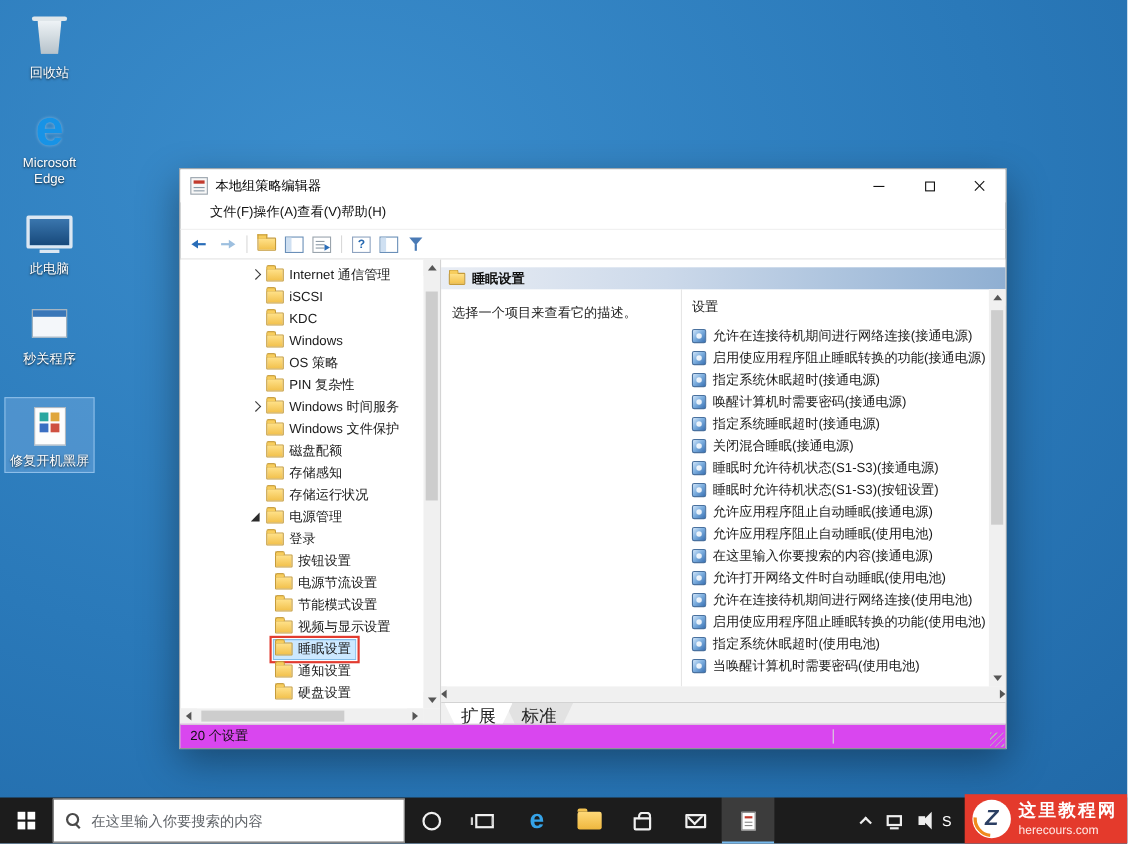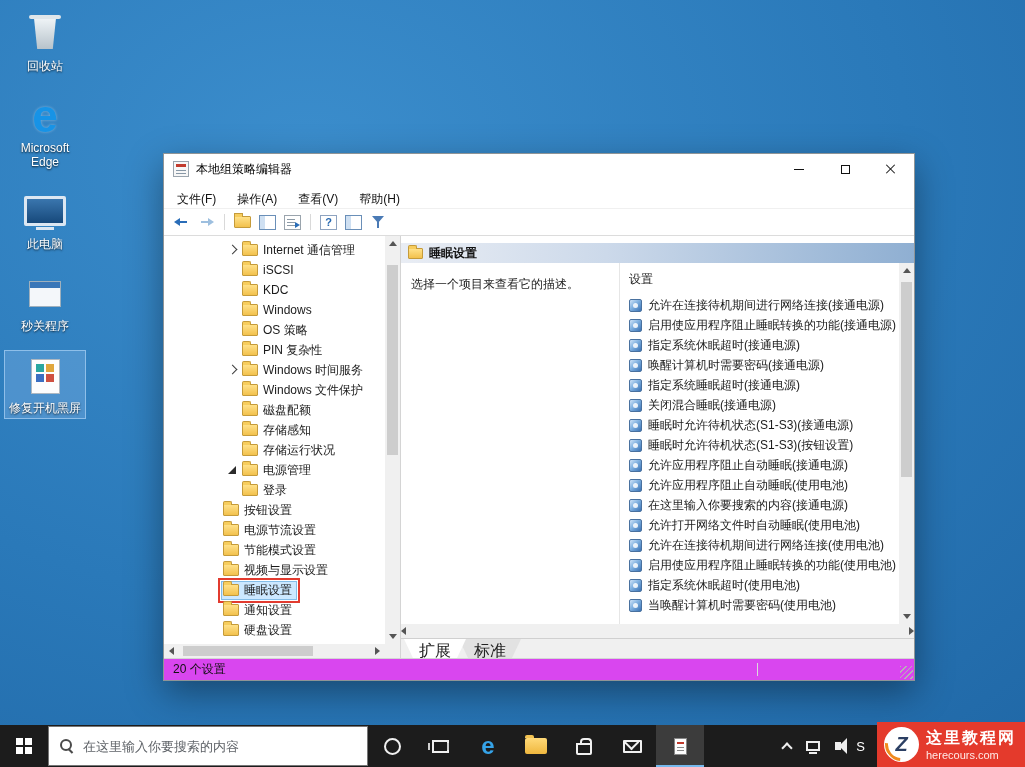--- a/index.html
+++ b/index.html
@@ -5,21 +5,21 @@
 <style>
   *{margin:0;padding:0;box-sizing:border-box;}
   html,body{width:1025px;height:767px;overflow:hidden;}
   body{font-family:"Liberation Sans","DejaVu Sans",sans-serif;font-size:12px;color:#1a1a1a;}
   #desktop{position:relative;width:1025px;height:767px;overflow:hidden;
     background:radial-gradient(130% 130% at 30% 20%, #3b8dcc 0%, #2a79b9 45%, #1b5f9d 100%);}
 
   
   .di-grid{position:absolute;left:4px;top:8px;width:82px;display:flex;flex-direction:column;}
   .di-cell{width:82px;padding:4px 2px 3px;display:flex;flex-direction:column;align-items:center;margin-bottom:13px;border:1px solid transparent;}
-  .di-cell.selected{background:rgba(130,180,230,.38);border:1px solid rgba(170,210,245,.7);}
+  .di-cell.selected{background:rgba(130,180,230,.38);border:1px solid rgba(170,210,245,.7);margin-top:11px;}
   .di-icon{width:50px;height:42px;display:flex;align-items:center;justify-content:center;position:relative;}
   .di-label{margin-top:4px;color:#fff;font-size:12px;text-align:center;line-height:14px;text-shadow:0 1px 2px rgba(0,0,0,.85);}
   .ic-recycle-bin::before{content:"";width:26px;height:30px;background:linear-gradient(#eef3f6,#b7c3cb);
     clip-path:polygon(8% 0,92% 0,80% 100%,20% 100%);display:block;}
   .ic-recycle-bin::after{content:"";position:absolute;top:2px;left:9px;width:32px;height:4px;background:#dfe6ea;border-radius:2px;}
   .ic-edge::before{content:"e";font-size:46px;line-height:40px;font-weight:bold;color:#1793e6;text-shadow:0 0 3px rgba(255,255,255,.4);}
   .ic-this-pc::before{content:"";width:36px;height:24px;border:3px solid #dce7f2;border-radius:2px;
     background:linear-gradient(#3a76ae,#17497b);display:block;margin-bottom:2px;}
   .ic-this-pc::after{content:"";position:absolute;bottom:3px;left:16px;width:18px;height:3px;background:#dce7f2;}
   .ic-app-window::before{content:"";width:30px;height:24px;background:#f4f7fa;border:1px solid #9fb0bd;display:block;}
@@ -37,21 +37,21 @@
   .app-ic::after{content:"";position:absolute;left:2px;top:8px;width:10px;height:1px;background:#8898a6;box-shadow:0 3px 0 #8898a6;}
   .title{font-size:12px;color:#000;}
   .win-controls{margin-left:auto;display:flex;height:100%;}
   .wc{width:46px;height:100%;display:flex;align-items:center;justify-content:center;}
   .wc .bar{width:10px;height:1px;background:#111;}
   .wc .box{width:9px;height:9px;border:1px solid #111;}
   .wc .x{position:relative;width:12px;height:12px;}
   .wc .x::before,.wc .x::after{content:"";position:absolute;left:5px;top:0;width:1px;height:12px;background:#111;}
   .wc .x::before{transform:rotate(45deg);} .wc .x::after{transform:rotate(-45deg);}
 
-  .menubar{height:25px;display:flex;align-items:flex-end;gap:21px;padding-left:13px;border-bottom:1px solid #f0f0f0;flex:0 0 auto;}
+  .menubar{height:25px;display:flex;align-items:flex-start;padding-left:27px;border-bottom:1px solid #f0f0f0;flex:0 0 auto;}
   .menu-item{color:#111;}
 
   .toolbar{height:27px;display:flex;align-items:center;gap:8px;padding-left:9px;border-bottom:1px solid #dcdcdc;flex:0 0 auto;}
   .nav{width:17px;height:16px;position:relative;}
   .nav-back::before{content:"";position:absolute;left:1px;top:4px;border-top:4px solid transparent;border-bottom:4px solid transparent;border-right:6px solid #2a6db8;}
   .nav-back::after{content:"";position:absolute;left:6px;top:7px;width:8px;height:2px;background:#2a6db8;}
   .nav-fwd::before{content:"";position:absolute;right:1px;top:4px;border-top:4px solid transparent;border-bottom:4px solid transparent;border-left:6px solid #9dbfdf;}
   .nav-fwd::after{content:"";position:absolute;right:6px;top:7px;width:8px;height:2px;background:#9dbfdf;}
   .tsep{width:1px;height:16px;background:#d9d9d9;margin:0 1px;}
   .tb-ic{width:17px;height:15px;position:relative;display:flex;align-items:center;justify-content:center;}
@@ -67,21 +67,21 @@
   .ti-filter::before{content:"";position:absolute;left:2px;top:1px;border-left:6px solid transparent;border-right:6px solid transparent;border-top:7px solid #4a7ab5;}
   .ti-filter::after{content:"";position:absolute;left:7px;top:7px;width:2px;height:6px;background:#4a7ab5;}
 
   .win-body{flex:1;display:flex;min-height:0;position:relative;}
 
   
   .tree-pane{width:237px;border-right:1px solid #d4d4d4;position:relative;overflow:hidden;background:#fff;flex:0 0 237px;}
   .tree{position:absolute;left:0;top:4px;right:15px;bottom:14px;overflow:hidden;}
   .tree-row{height:20px;display:flex;align-items:center;white-space:nowrap;}
   .tree-row.lvl1{padding-left:60px;}
-  .tree-row.lvl2{padding-left:41px;}
+  .tree-row.lvl2{padding-left:68px;}
   .chev{width:16px;height:16px;flex:0 0 16px;position:relative;}
   .chev.right::before{content:"";position:absolute;left:5px;top:4px;width:6px;height:6px;border-top:1px solid #3c3c3c;border-right:1px solid #3c3c3c;transform:rotate(45deg);}
   .chev.down::before{content:"";position:absolute;left:4px;top:4px;border-left:8px solid transparent;border-bottom:8px solid #2b2b2b;}
   .leaf{display:flex;align-items:center;gap:5px;padding:1px 5px 1px 2px;}
   .leaf.selected{background:#cce8ff;box-shadow:inset 0 0 0 1px #84bde8;}
   .leaf.annotated{outline:2px solid #e23b2f;outline-offset:1px;}
   .folder{width:16px;height:12px;position:relative;background:linear-gradient(#ffe189,#f2c14d);border:1px solid #c59b3a;border-radius:1px;flex:0 0 16px;}
   .folder::before{content:"";position:absolute;left:-1px;top:-4px;width:7px;height:3px;background:#f7cd5d;border:1px solid #c59b3a;border-bottom:none;border-radius:2px 2px 0 0;}
   .folder.sm{width:15px;height:11px;flex:0 0 15px;}
   .tree-label{font-size:12px;}

